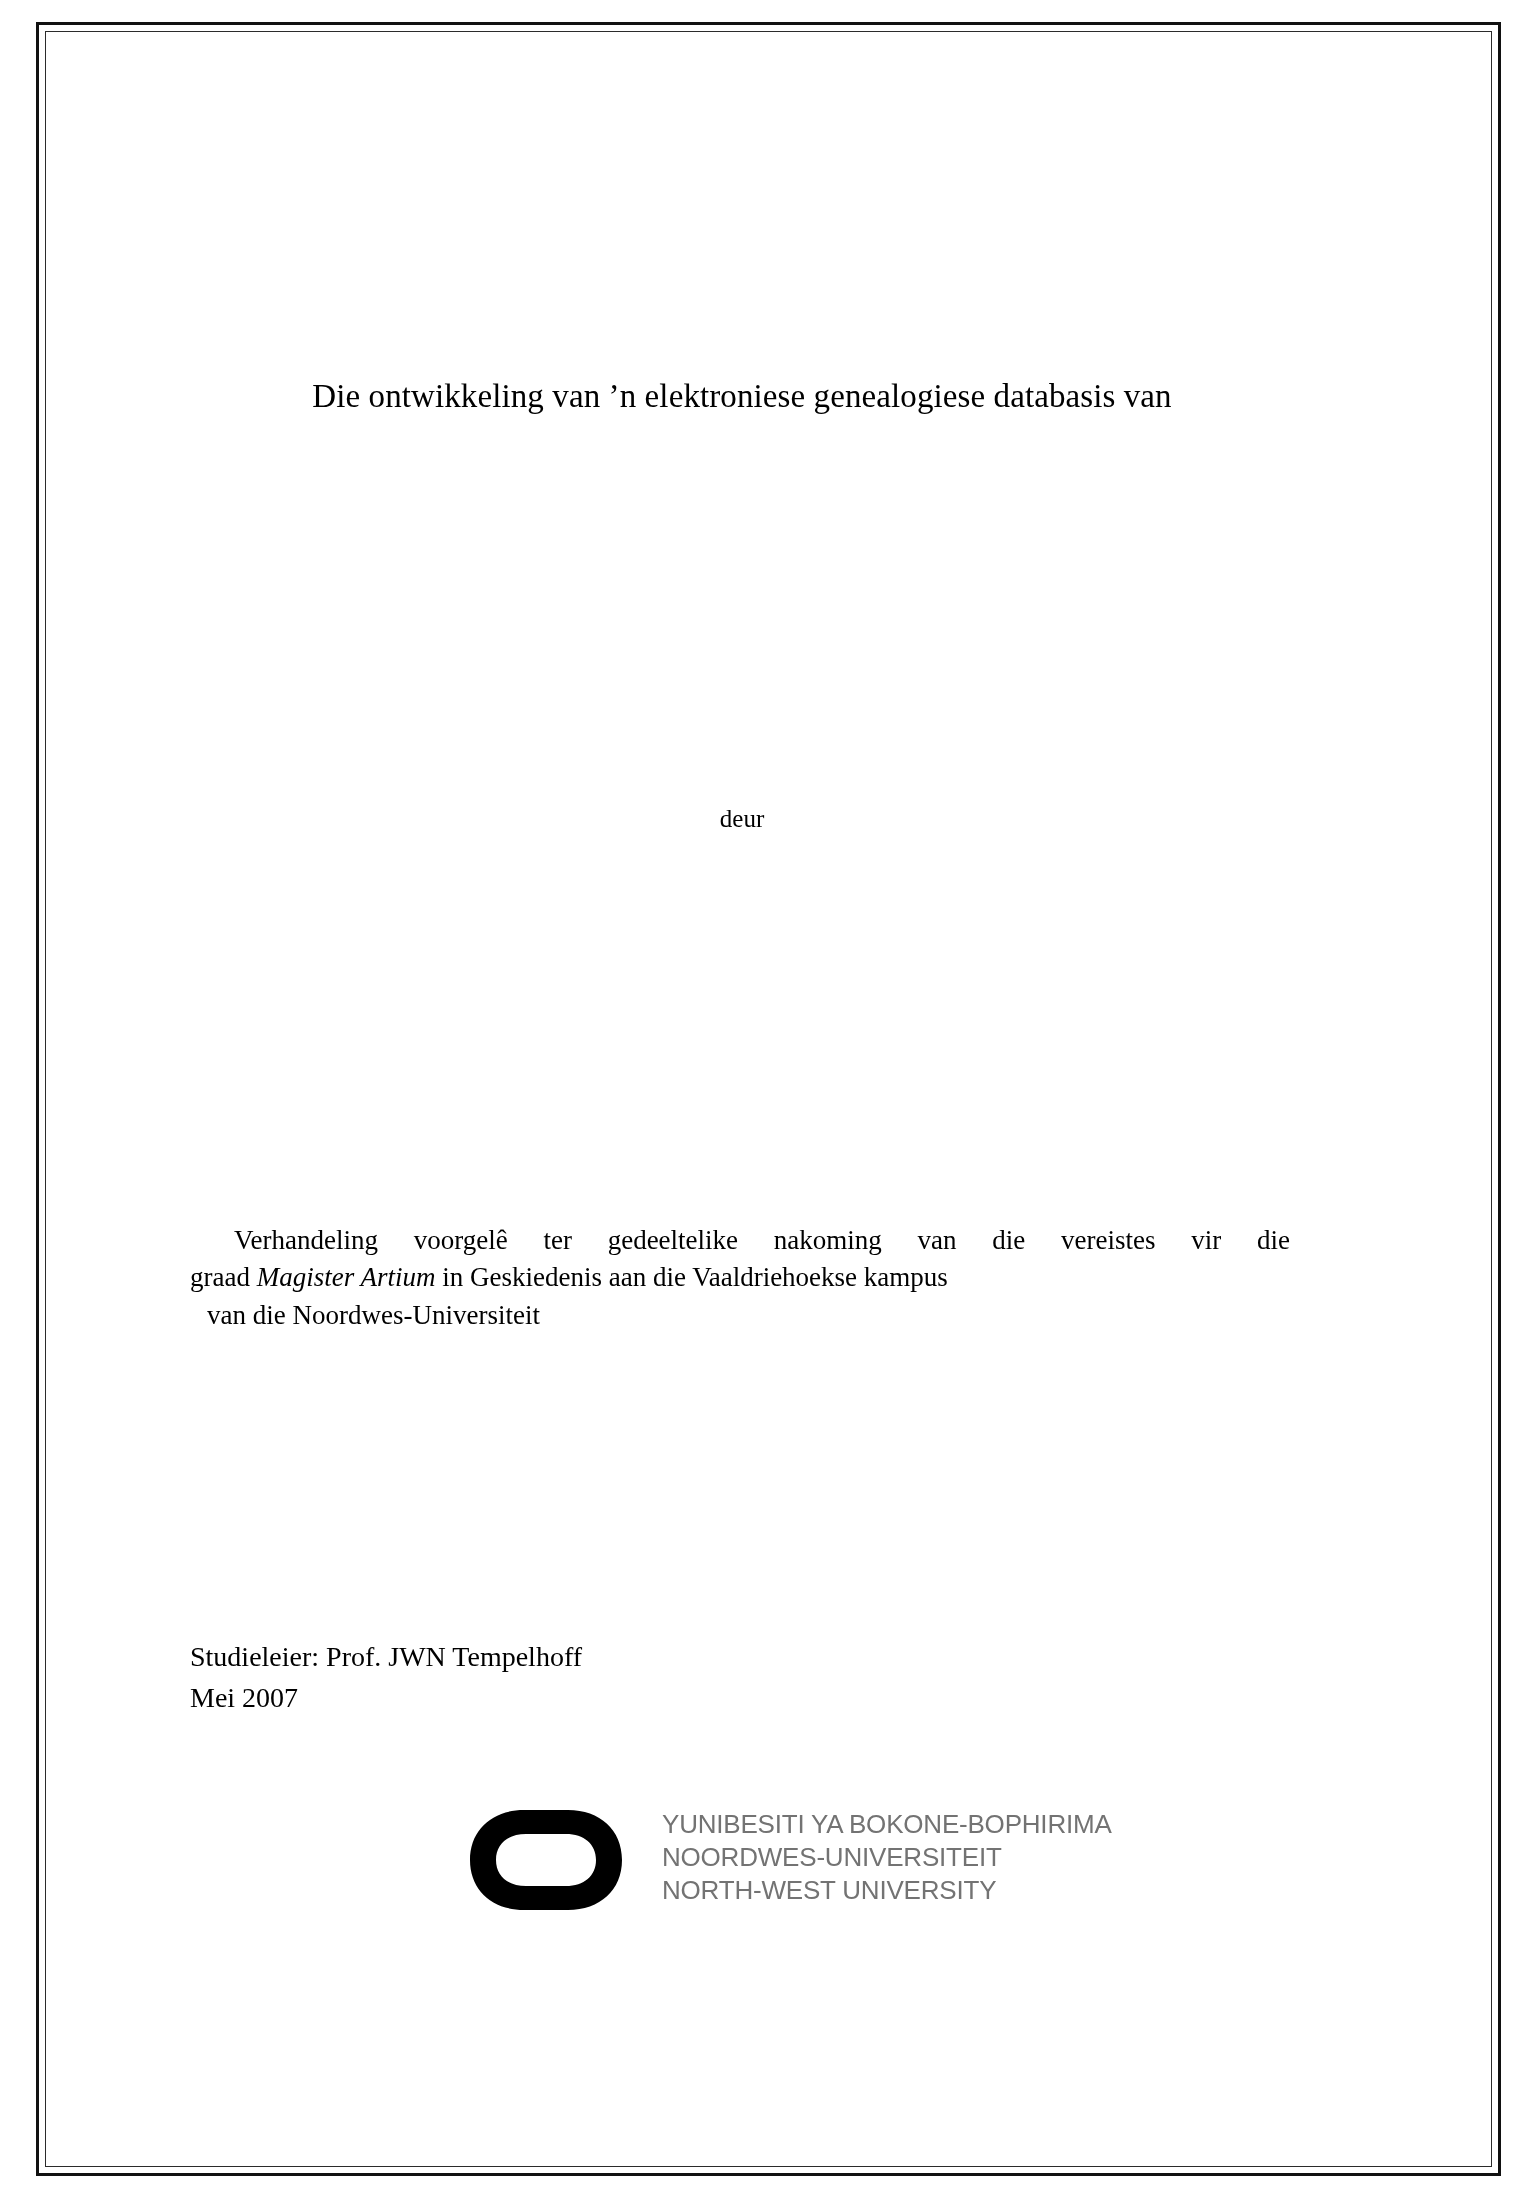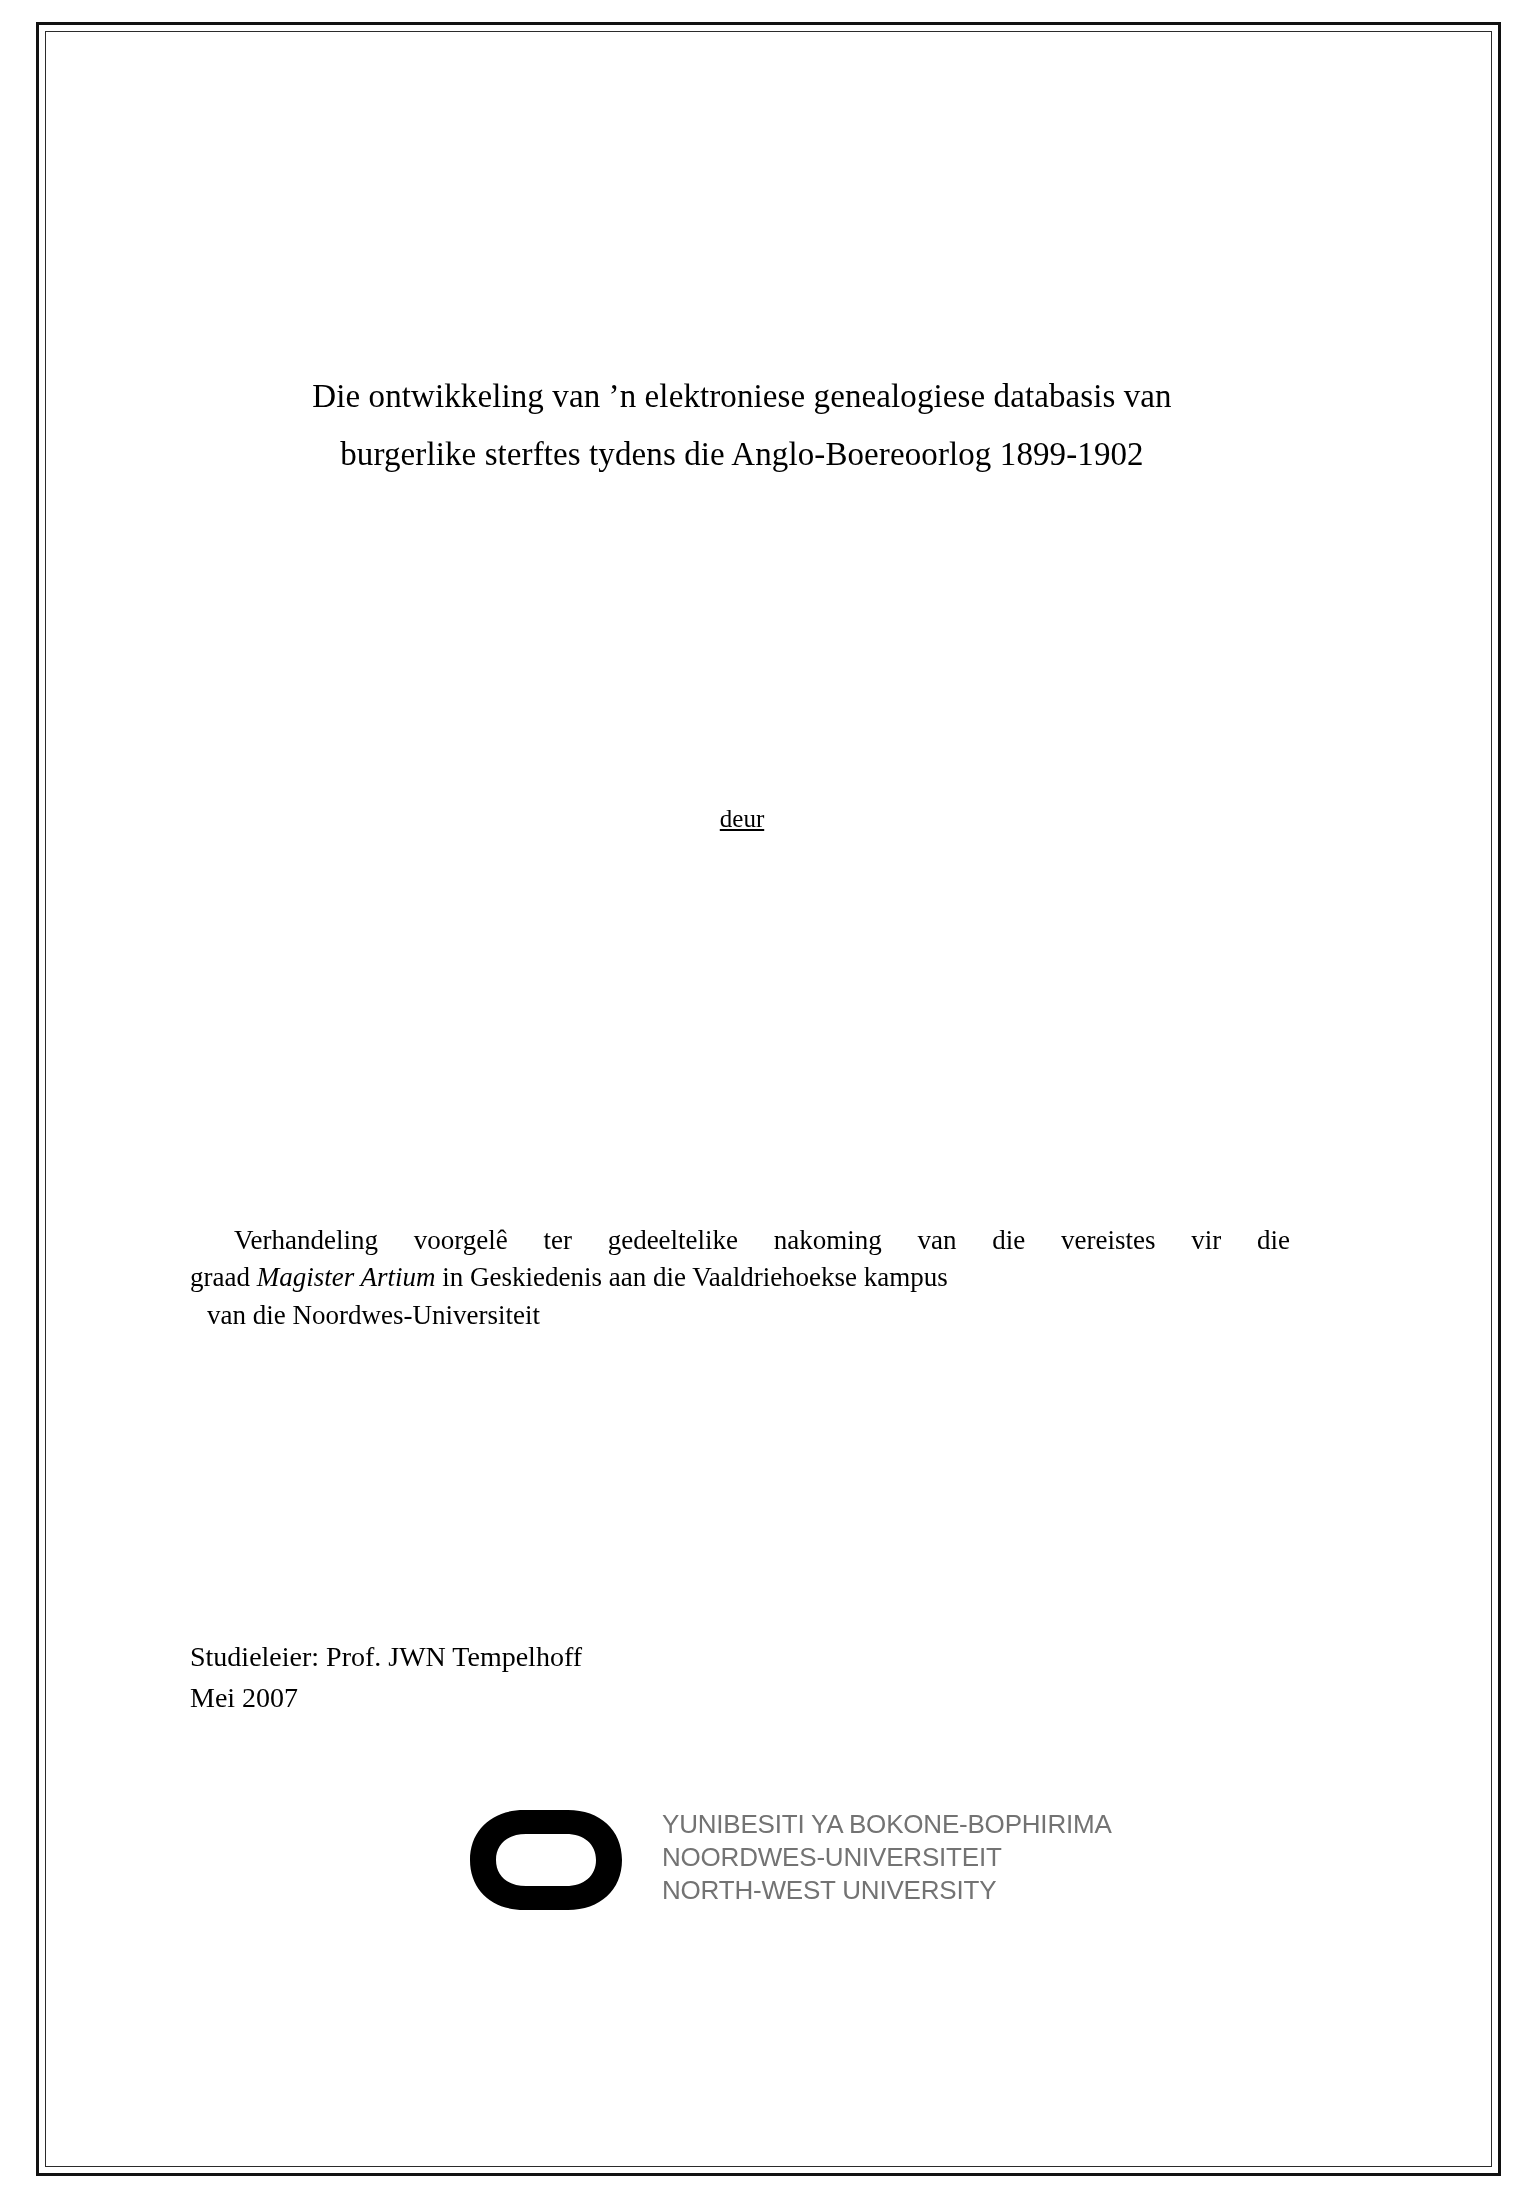--- a/index.html
+++ b/index.html
@@ -66,21 +66,20 @@
   }
   .title-line { display: block; }
 
   .deur {
     position: absolute;
     top: 805px;
     left: 0;
     width: 1180px;
     text-align: center;
     font-size: 25px;
-    text-decoration: underline;
   }
 
   .author {
     position: absolute;
     top: 955px;
     left: 0;
     width: 1180px;
     text-align: center;
     font-size: 30px;
   }
@@ -145,21 +144,20 @@
 
 <div class="scan">
   <div class="page-frame">
     <div class="page-frame-inner"></div>
   </div>
 
   <div class="content">
 
     <div class="title-block">
       <span class="title-line">Die ontwikkeling van ’n elektroniese genealogiese databasis van</span>
-      <span class="title-line">burgerlike sterftes tydens die Anglo-Boereoorlog 1899-1902</span>
     </div>
 
     <div class="deur">deur</div>
 
 
     <div class="statement">
       <span class="just">Verhandeling voorgelê ter gedeeltelike nakoming van die vereistes vir die</span>
       <span class="l2"><span>graad </span><i>Magister Artium</i><span> in Geskiedenis aan die Vaaldriehoekse kampus</span></span>
       <span class="l3">van die Noordwes-Universiteit</span>
     </div>

